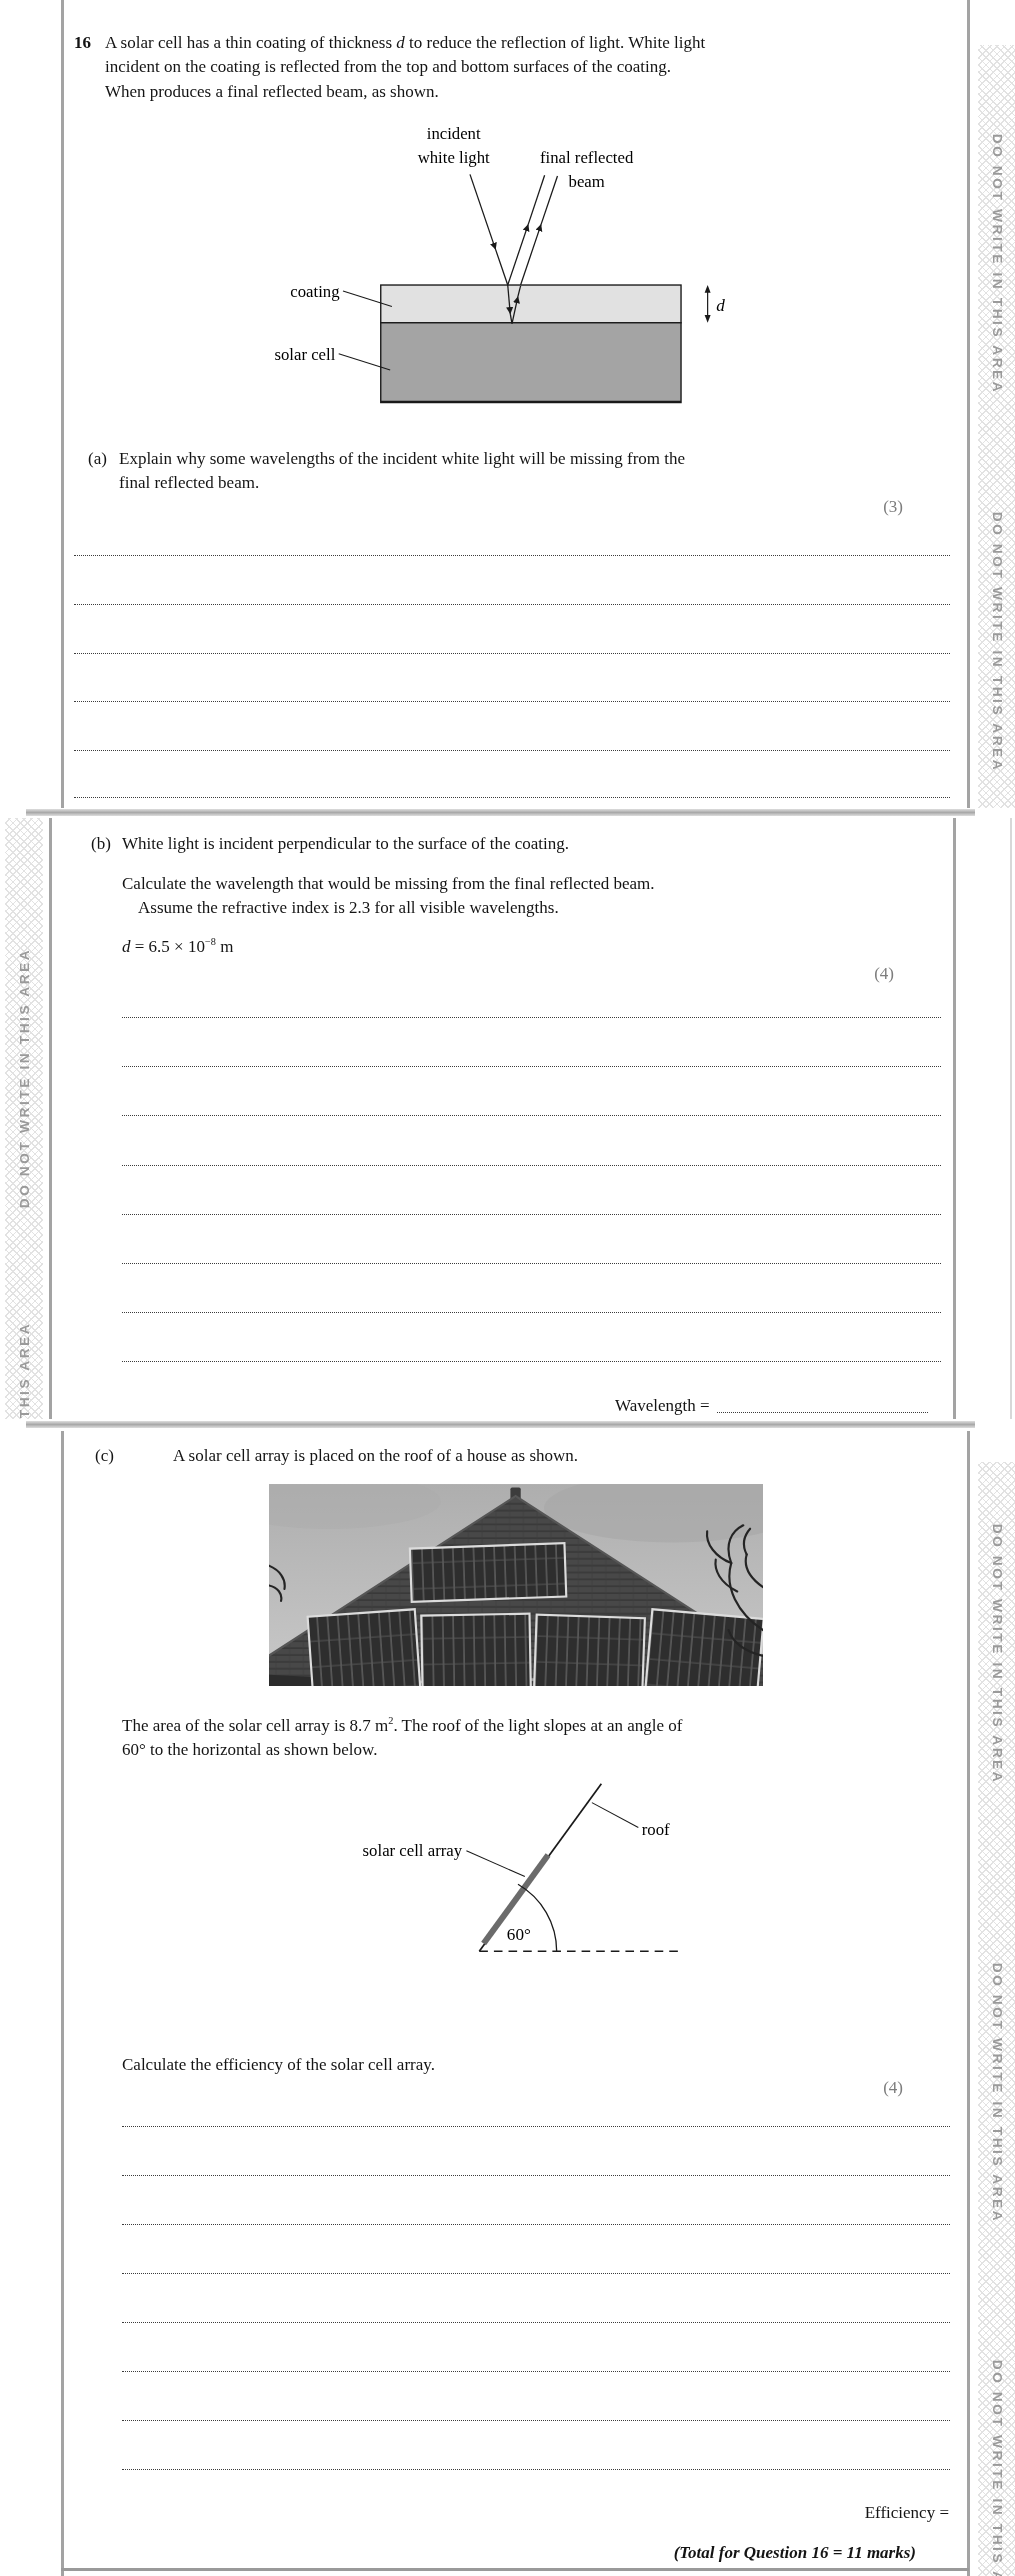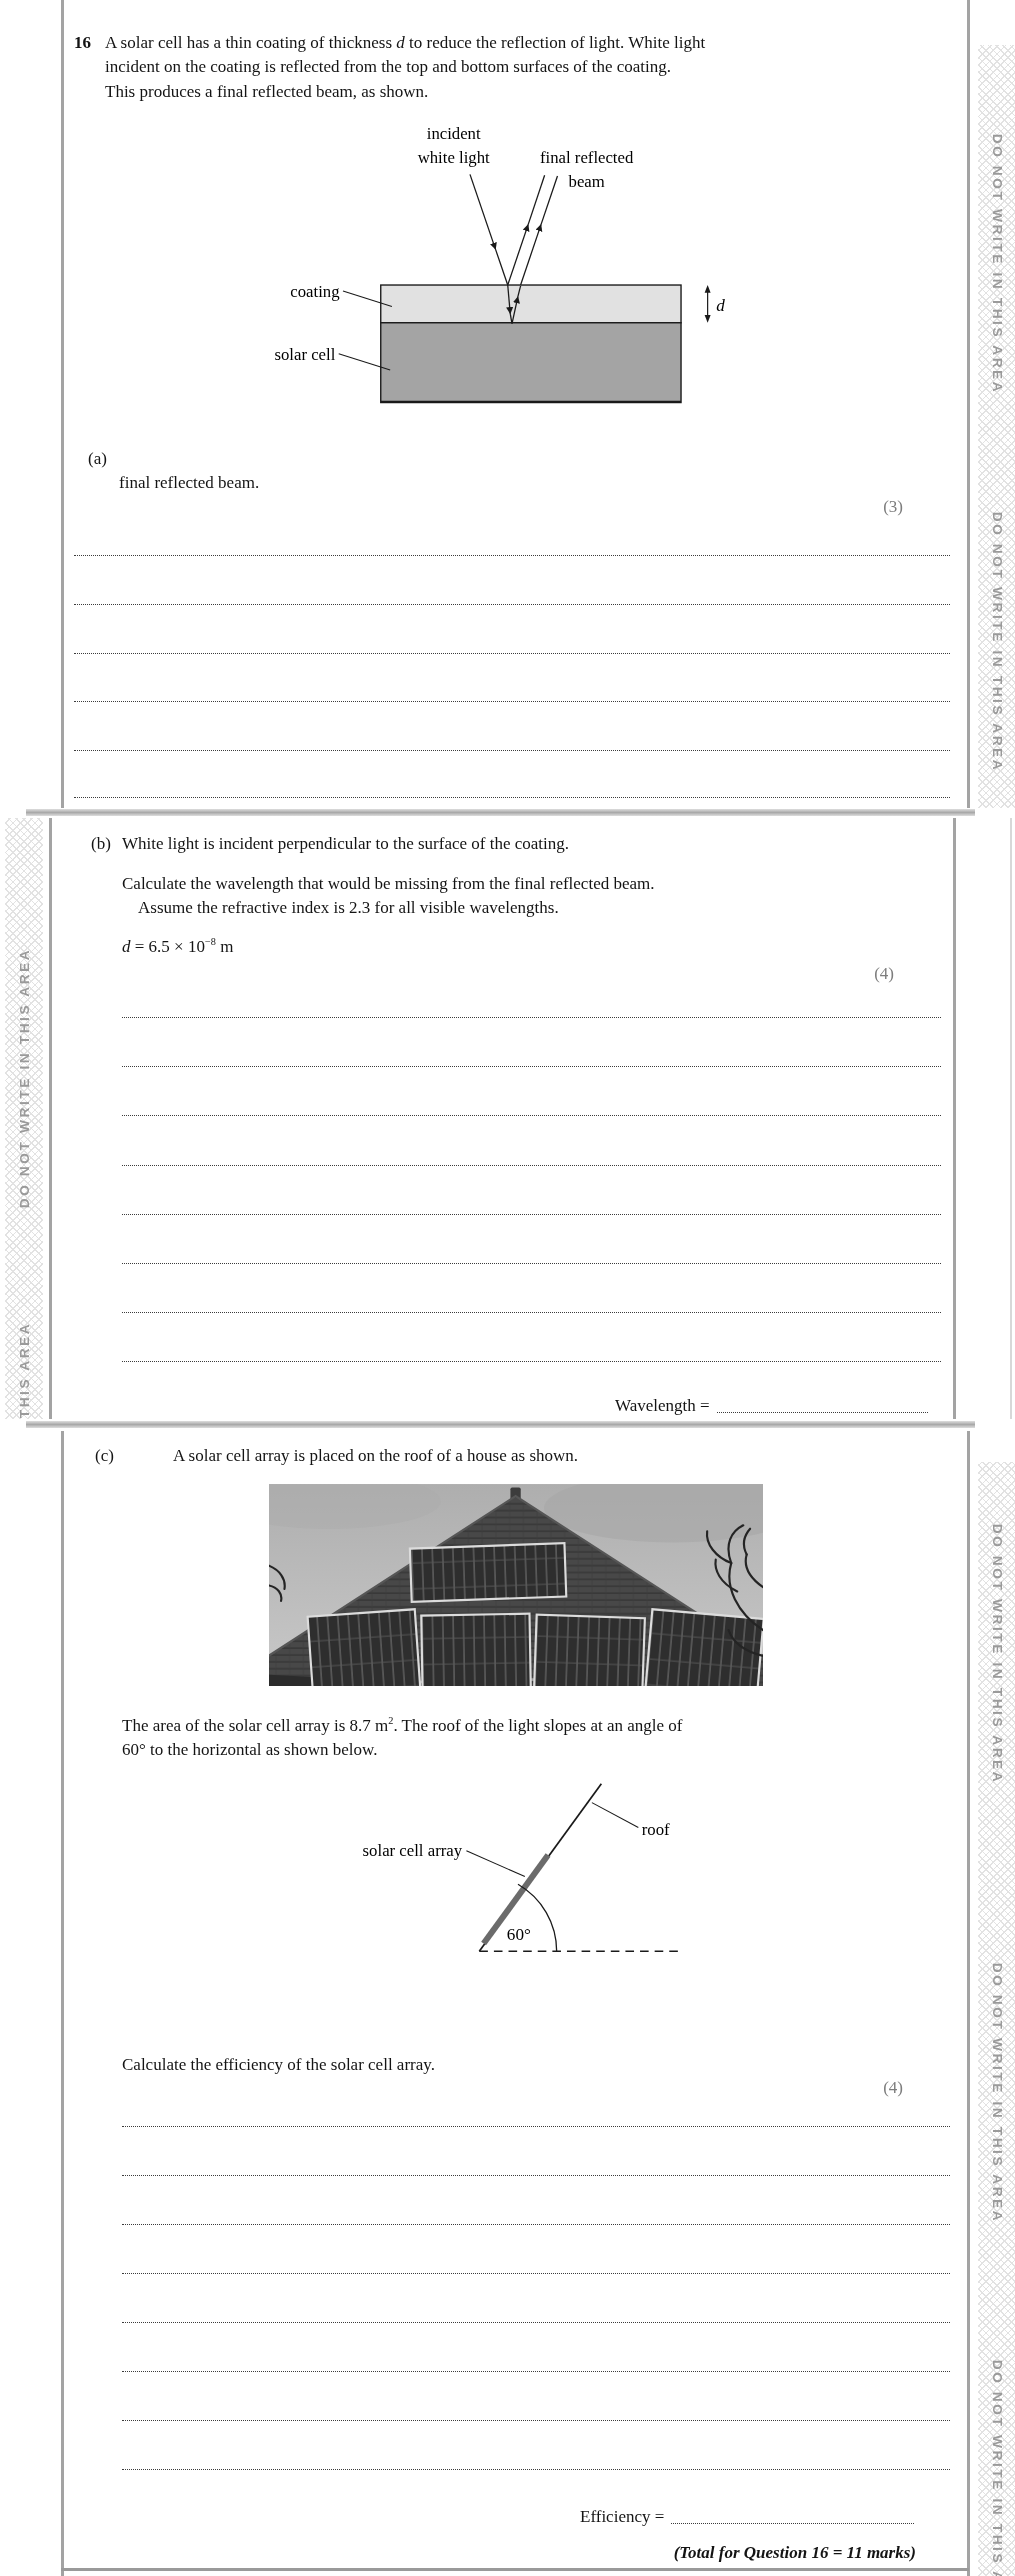--- a/index.html
+++ b/index.html
@@ -39,21 +39,21 @@
 <div class="page" id="page1">
   <div class="vborder" style="left:61px;"></div>
   <div class="vborder" style="left:967px;"></div>
   <div class="hatch" style="left:978px;top:45px;bottom:0;"></div>
   <div class="side-text rot-right" style="top:264px;">DO NOT WRITE IN THIS AREA</div>
   <div class="side-text rot-right" style="top:642px;">DO NOT WRITE IN THIS AREA</div>
 
   <div class="tline qnum" style="left:74px;top:33px;">16</div>
   <div class="tline" style="left:105px;top:57px;">incident on the coating is reflected from the top and bottom surfaces of the coating.</div>
   <div class="tline" style="left:105px;top:33px;"><span>A solar cell has a thin coating of thickness </span><span class="ital">d</span><span> to reduce the reflection of light. White light</span></div>
-  <div class="tline" style="left:105px;top:82px;">This produces a final reflected beam, as shown.</div>
+  <div class="tline" style="left:105px;top:82px;">When produces a final reflected beam, as shown.</div>
 
   <svg style="position:absolute;left:249px;top:116px;" width="490" height="296" viewBox="0 0 570 345">
     <defs>
       <marker id="arr" markerWidth="8" markerHeight="8" refX="5.5" refY="2.75" orient="auto">
         <path d="M0 0 L5.5 2.75 L0 5.5 Z" fill="#1a1a1a"></path>
       </marker>
     </defs>
     <rect x="153" y="197" width="350" height="44" fill="#e1e1e1" stroke="#1a1a1a" stroke-width="1.6"></rect>
     <rect x="153" y="241" width="350" height="93" fill="#a4a4a4" stroke="#1a1a1a" stroke-width="1.6"></rect>
     <line x1="153" y1="333" x2="503" y2="333" stroke="#1a1a1a" stroke-width="2.5"></line>
@@ -79,20 +79,21 @@
     <text x="393" y="55" font-size="19.5" text-anchor="middle">final reflected</text>
     <text x="393" y="83" font-size="19.5" text-anchor="middle">beam</text>
     <text x="105" y="211" font-size="19.5" text-anchor="end">coating</text>
     <line x1="109" y1="204" x2="166" y2="222" stroke="#1a1a1a" stroke-width="1.2"></line>
     <text x="100" y="284" font-size="19.5" text-anchor="end">solar cell</text>
     <line x1="104" y1="277" x2="164" y2="296" stroke="#1a1a1a" stroke-width="1.2"></line>
     <text x="544" y="227" font-size="20" font-style="italic">d</text>
   </svg>
 
   <div class="tline" style="left:88px;top:449px;">(a)</div>
+  <div class="tline" style="left:119px;top:449px;">Explain why some wavelengths of the incident white light will be missing from the</div>
   <div class="tline" style="left:119px;top:473px;">final reflected beam.</div>
   <div class="marks" style="right:113px;top:497px;">(3)</div>
 
   <div class="dotted" style="left:74px;right:66px;top:555px;"></div>
   <div class="dotted" style="left:74px;right:66px;top:604px;"></div>
   <div class="dotted" style="left:74px;right:66px;top:653px;"></div>
   <div class="dotted" style="left:74px;right:66px;top:701px;"></div>
   <div class="dotted" style="left:74px;right:66px;top:750px;"></div>
   <div class="dotted" style="left:74px;right:66px;top:797px;"></div>
 </div>
@@ -216,21 +217,21 @@
 
   <div class="dotted" style="left:122px;right:66px;top:695px;"></div>
   <div class="dotted" style="left:122px;right:66px;top:744px;"></div>
   <div class="dotted" style="left:122px;right:66px;top:793px;"></div>
   <div class="dotted" style="left:122px;right:66px;top:842px;"></div>
   <div class="dotted" style="left:122px;right:66px;top:891px;"></div>
   <div class="dotted" style="left:122px;right:66px;top:940px;"></div>
   <div class="dotted" style="left:122px;right:66px;top:989px;"></div>
   <div class="dotted" style="left:122px;right:66px;top:1038px;"></div>
 
-  <div class="ans-row" style="left:580px;width:334px;top:1072px;">
+  <div class="ans-row" style="left:615px;width:334px;top:1072px;flex-direction:column;">
     <span class="ans-label">Efficiency =</span>
     <span class="ans-dots"></span>
   </div>
 
   <div class="total-line" style="right:100px;top:1112px;font-style:italic;">(Total for Question 16 = 11 marks)</div>
   <div class="bottom-rule" style="left:61px;width:908px;top:1137px;"></div>
 </div>
 
 
 </body></html>

